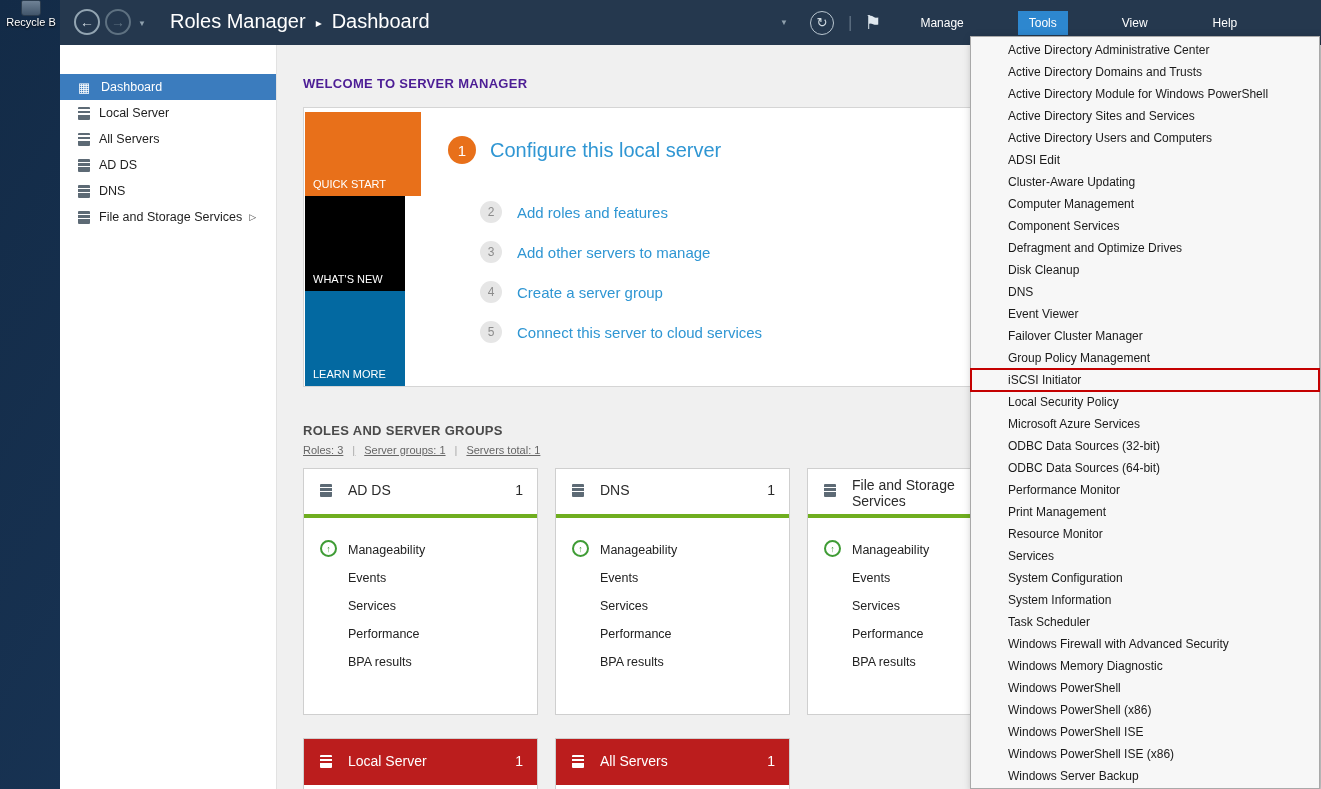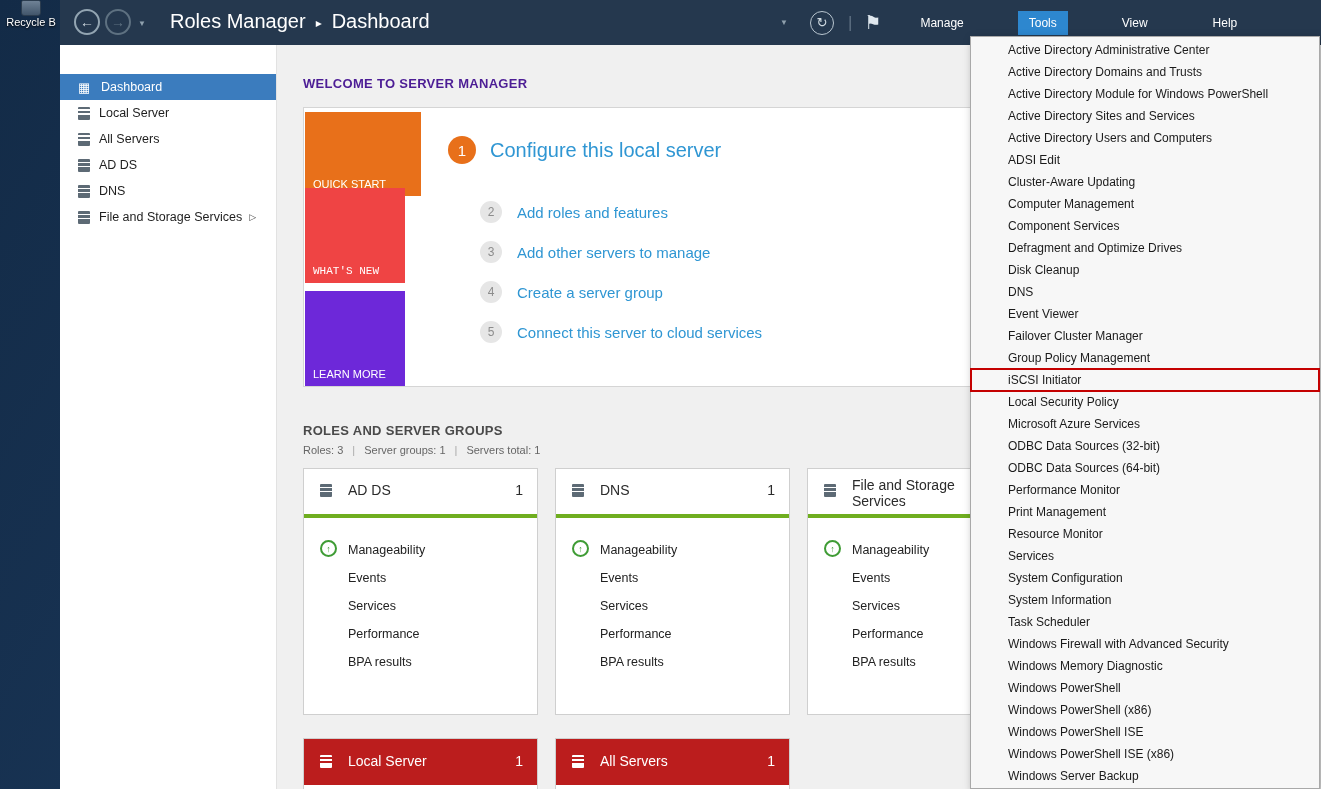--- a/index.html
+++ b/index.html
@@ -44,30 +44,30 @@
   .side-label{margin-left:9px;white-space:nowrap;}
   .expand{margin-left:7px;font-size:9px;color:#444;}
   .expand::before{content:"▷";}
   
   .welcome{position:absolute;left:243px;top:76px;font-size:13px;font-weight:bold;color:#4c1d95;letter-spacing:.3px;text-align:center;}
   
   .qs-panel{position:absolute;left:243px;top:107px;width:995px;height:280px;background:#fff;border:1px solid #d5d5d5;box-sizing:border-box;}
   .qs-tab{position:absolute;left:1px;width:100px;color:#fff;font-size:11px;}
   .qs-tab .tab-label{position:absolute;left:8px;bottom:6px;}
   .qs-tab.t1{top:4px;height:84px;background:#e8701a;padding-left:16px;}
-  .qs-tab.t2{top:80px;height:95px;background:#ef4444;font-family:Liberation Mono, monospace;}
-  .qs-tab.t3{top:183px;height:95px;background:#6d28d9;}
+  .qs-tab.t2{top:88px;height:95px;background:#000000;}
+  .qs-tab.t3{top:183px;height:95px;background:#0369a1;}
   .step{position:absolute;display:flex;align-items:center;}
   .step-circle{width:22px;height:22px;border-radius:50%;background:#e6e6e6;color:#8c8c8c;display:flex;align-items:center;justify-content:center;font-size:12px;flex:0 0 auto;}
   .step .step-label{margin-left:15px;color:#2f96d3;font-size:15px;white-space:nowrap;cursor:pointer;}
   .step.s1 .step-circle{width:28px;height:28px;background:#e8701a;color:#fff;font-size:15px;}
   .step.s1 .step-label{font-size:20px;margin-left:14px;}
   
   .roles-title{position:absolute;left:243px;top:423px;font-size:13px;font-weight:bold;color:#4a4a4a;letter-spacing:.3px;}
-  .roles-summary{position:absolute;left:243px;top:444px;font-size:11px;color:#666;}
+  .roles-summary{position:absolute;left:243px;top:444px;font-size:11px;color:#666;text-decoration:underline;}
   .roles-summary .sep{color:#aaa;margin:0 9px;}
   .tile{position:absolute;top:468px;width:235px;height:247px;background:#fff;border:1px solid #cfcfcf;box-sizing:border-box;}
   .tile-head{position:absolute;top:0;left:0;right:0;height:45px;}
   .tile-head .srv-icon{position:absolute;left:16px;top:15px;}
   .tile-name{position:absolute;left:44px;top:13px;font-size:14px;color:#2b2b2b;width:150px;line-height:16px;}
   .tile.narrow .tile-name{width:118px;top:8px;}
   .tile-count{position:absolute;right:14px;top:13px;font-size:14px;color:#2b2b2b;}
   .green-bar{position:absolute;top:45px;left:0;right:0;height:4px;background:#6fae1f;}
   .tile-items{position:absolute;top:60px;left:0;right:0;}
   .tile-item{height:28px;display:flex;align-items:flex-end;font-size:12.5px;color:#222;padding-left:44px;cursor:pointer;}

